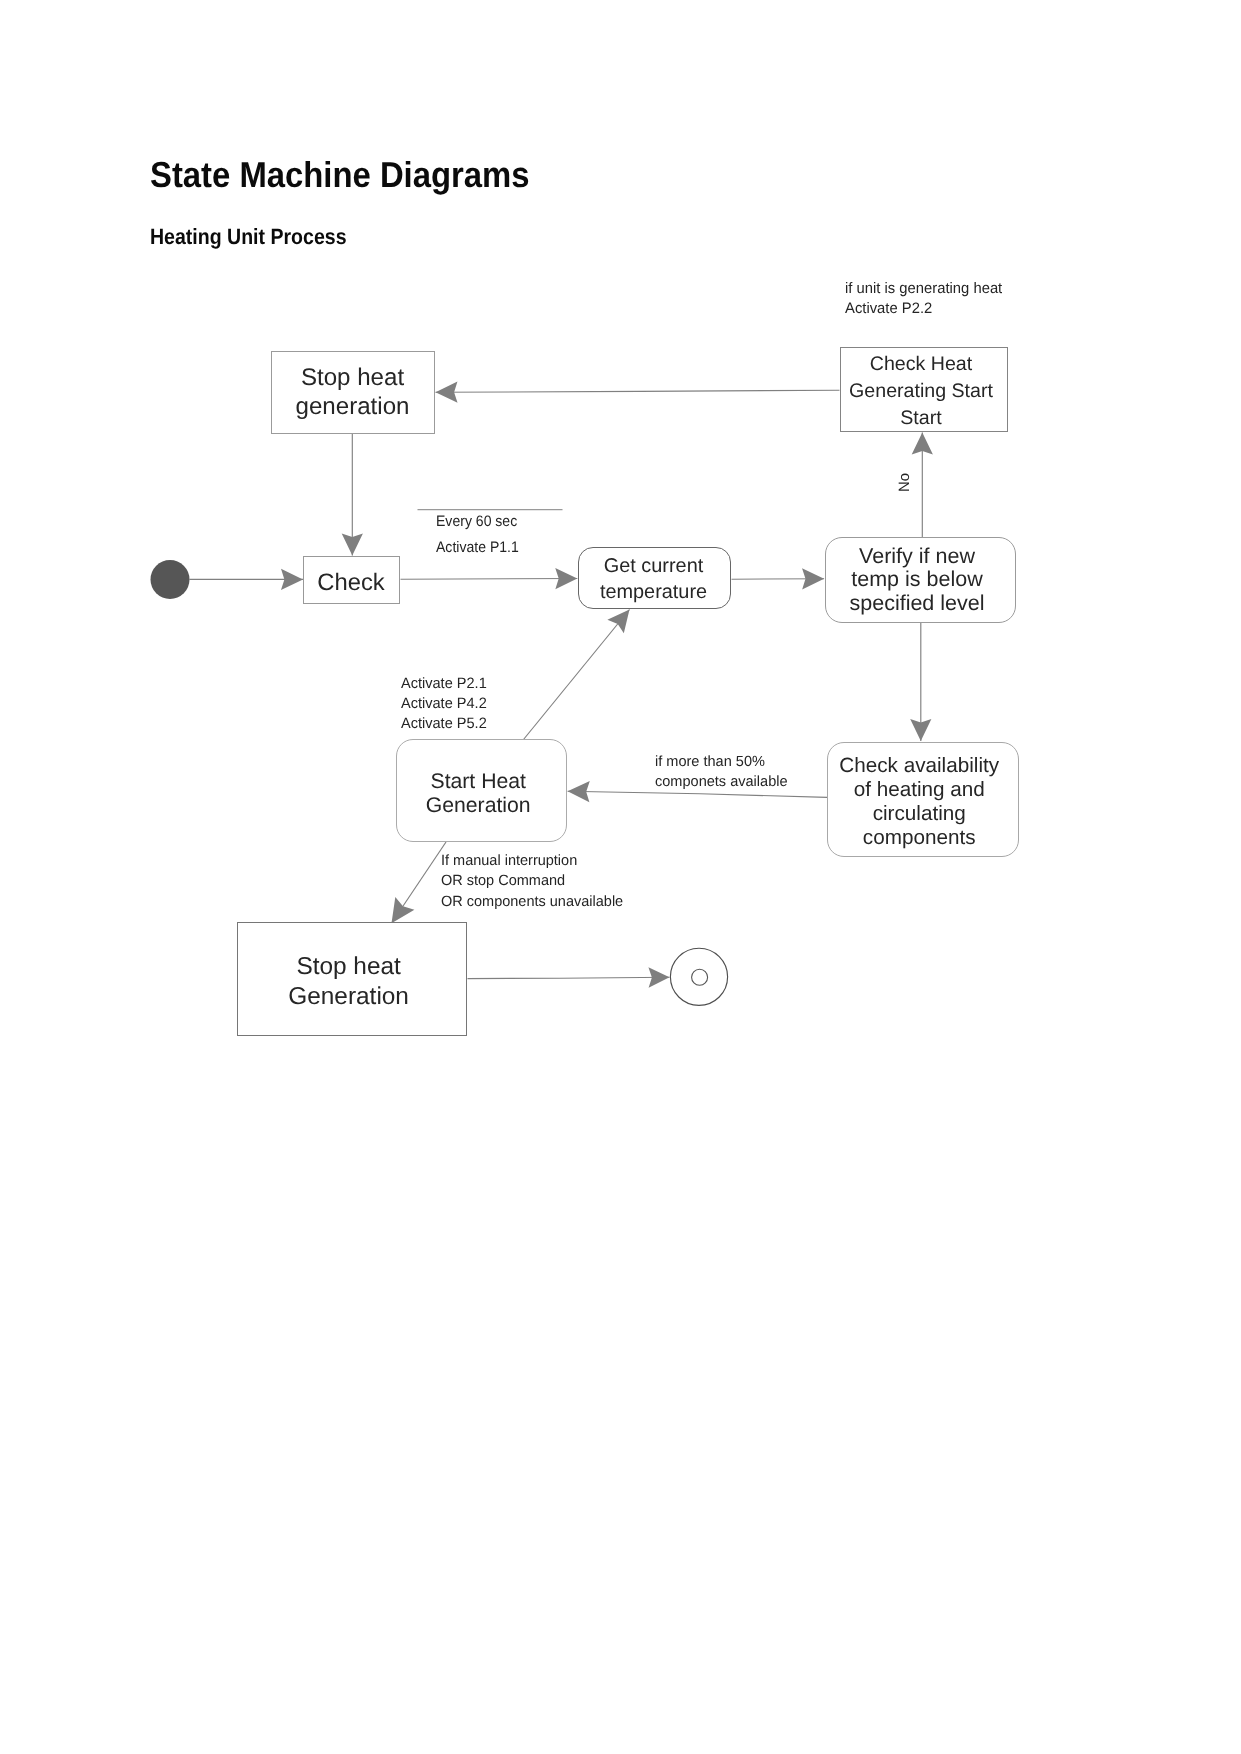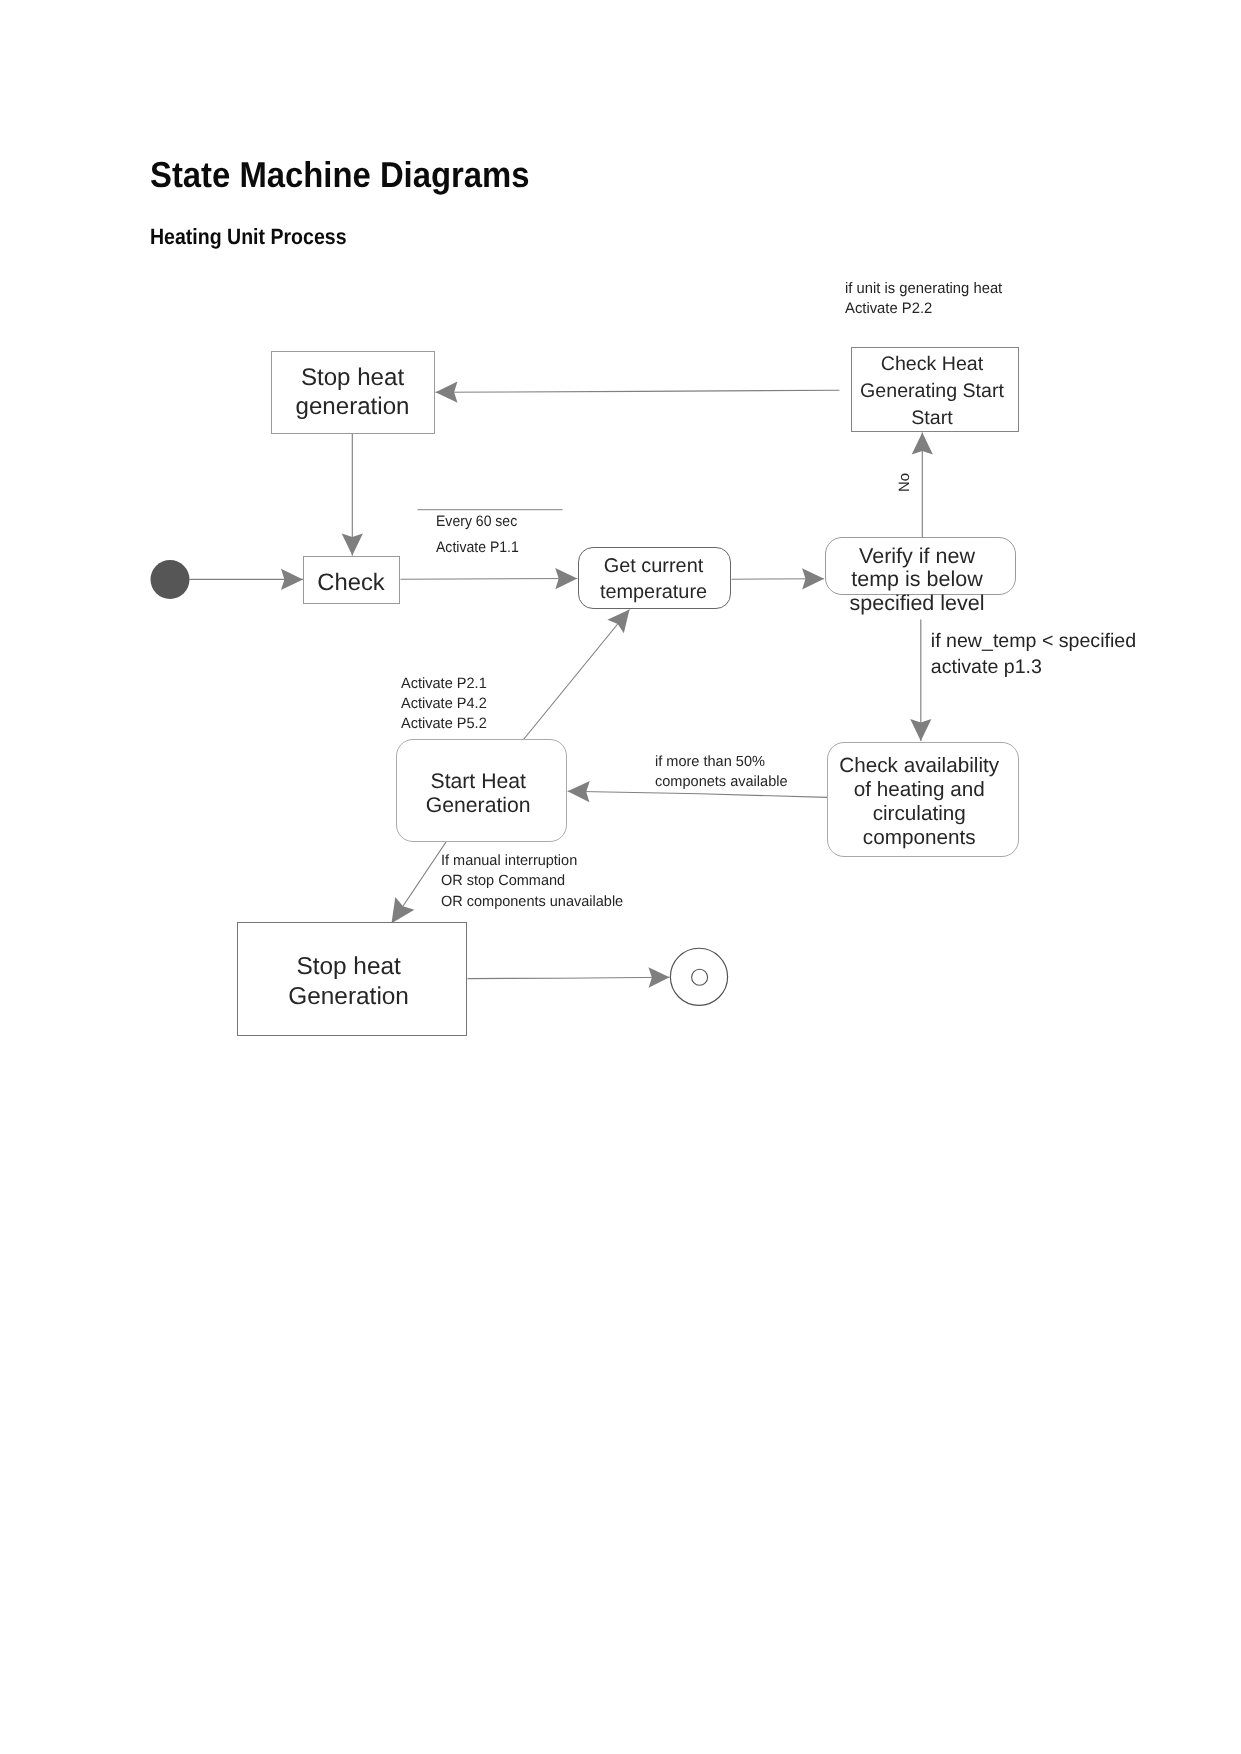--- a/index.html
+++ b/index.html
@@ -85,26 +85,26 @@
         <div class="txt" style="top:10.50px;left:-20.50px;right:-19.50px;font-size:24.1px;line-height:29.9px">Stop heat</div>
         <div class="txt" style="top:40.40px;left:-20.50px;right:-19.50px;font-size:24.1px;line-height:29.9px">generation</div>
       </div>
     <div class="node rect" style="left:303px;top:556px;width:97px;height:48px;border:1.2px solid #999999;">
         <div class="txt" style="top:11.95px;left:-20.50px;right:-19.50px;font-size:23.8px;line-height:28.0px">Check</div>
       </div>
     <div class="node rounded" style="left:578px;top:547px;width:153px;height:62px;border:1.25px solid #676767;border-radius:15px;">
         <div class="txt" style="top:4.85px;left:-21.00px;right:-19.00px;font-size:19.9px;line-height:26.1px">Get current</div>
         <div class="txt" style="top:30.95px;left:-21.00px;right:-19.00px;font-size:19.9px;line-height:26.1px">temperature</div>
       </div>
-    <div class="node rounded" style="left:825px;top:537px;width:191px;height:58px;border:1.2px solid #9b9b9b;border-radius:17px;">
+    <div class="node rounded" style="left:825px;top:537px;width:191px;height:86px;border:1.2px solid #9b9b9b;border-radius:17px;">
         <div class="txt" style="top:6.55px;left:-23.50px;right:-16.50px;font-size:21.5px;line-height:23.8px">Verify if new</div>
         <div class="txt" style="top:30.35px;left:-23.50px;right:-16.50px;font-size:21.5px;line-height:23.8px">temp is below</div>
         <div class="txt" style="top:54.15px;left:-23.50px;right:-16.50px;font-size:21.5px;line-height:23.8px">specified level</div>
       </div>
-    <div class="node rect" style="left:840px;top:347px;width:168px;height:85px;border:1.2px solid #848484;margin-left:11px;">
+    <div class="node rect" style="left:840px;top:347px;width:168px;height:85px;border:1.2px solid #848484;">
         <div class="txt" style="top:3.41px;left:-23.00px;right:-17.00px;font-size:19.6px;line-height:26.6px">Check Heat</div>
         <div class="txt" style="top:30.01px;left:-23.00px;right:-17.00px;font-size:19.6px;line-height:26.6px">Generating Start</div>
         <div class="txt" style="top:56.61px;left:-23.00px;right:-17.00px;font-size:19.6px;line-height:26.6px">Start</div>
       </div>
     <div class="node rounded" style="left:827px;top:742px;width:192px;height:115px;border:1.2px solid #a8a8a8;border-radius:17px;">
         <div class="txt" style="top:11.42px;left:-23.80px;right:-16.20px;font-size:20.7px;line-height:24.0px">Check availability</div>
         <div class="txt" style="top:35.42px;left:-23.80px;right:-16.20px;font-size:20.7px;line-height:24.0px">of heating and</div>
         <div class="txt" style="top:59.42px;left:-23.80px;right:-16.20px;font-size:20.7px;line-height:24.0px">circulating</div>
         <div class="txt" style="top:83.42px;left:-23.80px;right:-16.20px;font-size:20.7px;line-height:24.0px">components</div>
       </div>
@@ -117,24 +117,20 @@
         <div class="txt" style="top:58.79px;left:-23.40px;right:-16.60px;font-size:24.4px;line-height:30.1px">Generation</div>
       </div>
     <div class="glabel" style="left:845.0px;top:279.23px;font-size:15.2px;line-height:19.8px;transform:scaleX(0.975);transform-origin:0 0;">
         <div class="ln">if unit is generating heat</div>
         <div class="ln">Activate P2.2</div>
       </div>
     <div class="glabel" style="left:435.5px;top:509.23px;font-size:15.2px;line-height:25.8px;transform:scaleX(0.925);transform-origin:0 0;">
         <div class="ln">Every 60 sec</div>
         <div class="ln">Activate P1.1</div>
       </div>
-    <div class="glabel" style="left:930.8px;top:627.96px;font-size:19.6px;line-height:26.3px;transform:scaleX(1.0);transform-origin:0 0;">
-        <div class="ln">if new_temp &lt; specified</div>
-        <div class="ln">activate p1.3</div>
-      </div>
     <div class="glabel" style="left:654.7px;top:753.45px;font-size:14.7px;line-height:19.9px;transform:scaleX(0.99);transform-origin:0 0;">
         <div class="ln">if more than 50%</div>
         <div class="ln">componets available</div>
       </div>
     <div class="glabel" style="left:400.9px;top:673.50px;font-size:15.0px;line-height:20.2px;transform:scaleX(0.97);transform-origin:0 0;">
         <div class="ln">Activate P2.1</div>
         <div class="ln">Activate P4.2</div>
         <div class="ln">Activate P5.2</div>
       </div>
     <div class="glabel" style="left:440.5px;top:850.87px;font-size:14.8px;line-height:20.4px;transform:scaleX(0.98);transform-origin:0 0;">

